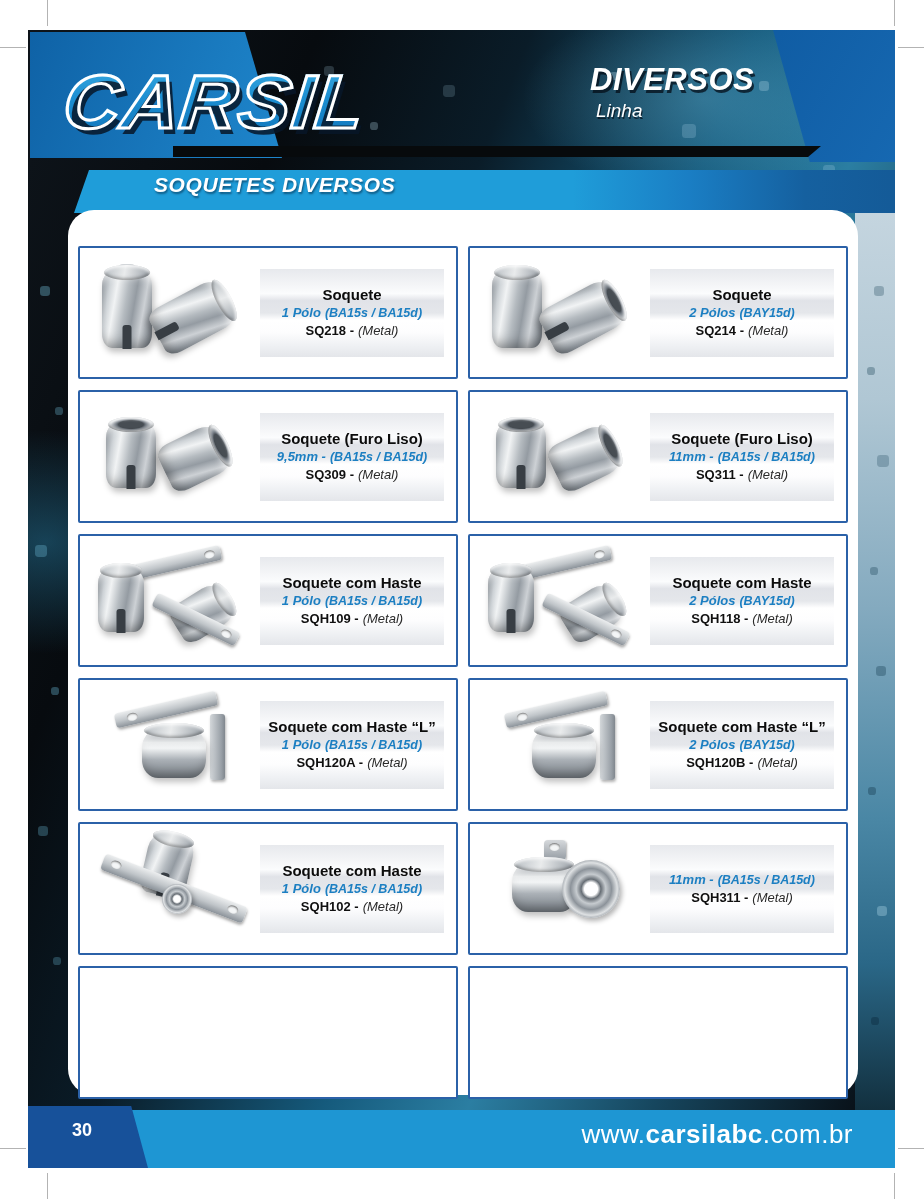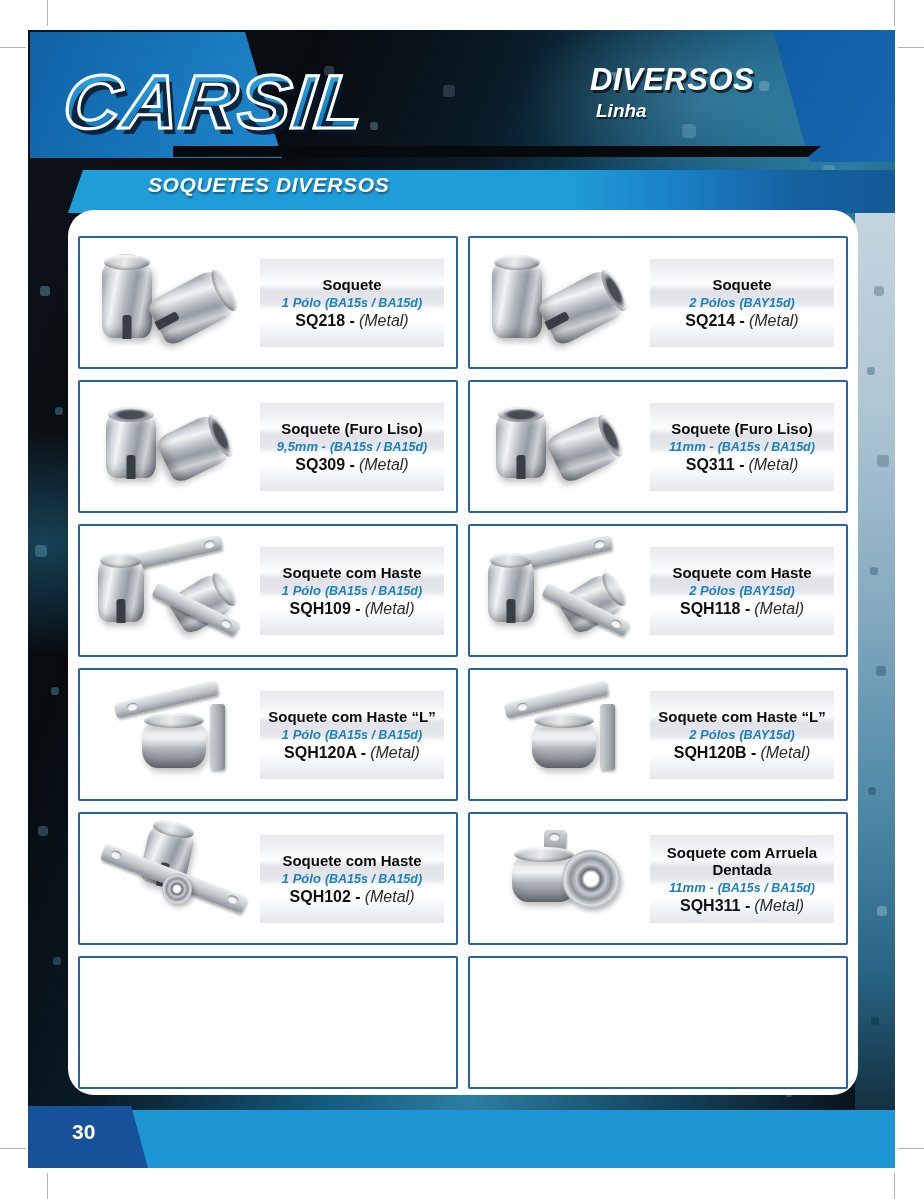--- a/index.html
+++ b/index.html
@@ -51,49 +51,49 @@
     font-size:76px;font-weight:800;font-style:italic;letter-spacing:1px;line-height:100px;
     transform:skewX(-6deg) scaleX(1.04);transform-origin:left center;
     background:linear-gradient(180deg,#45b4e6 0%,#1c8fd2 45%,#0e6cb2 100%);
     -webkit-background-clip:text;background-clip:text;color:transparent;
     -webkit-text-stroke:3px #ffffff;
     text-shadow:5px 6px 0 rgba(7,22,40,.85);}
   .header-right{position:absolute;left:562px;top:32px;width:290px;}
   .diversos{font-size:31px;font-weight:800;font-style:italic;color:#ffffff;letter-spacing:.5px;
     text-shadow:2px 3px 0 rgba(4,14,24,.75);}
   .linha-row{display:flex;align-items:baseline;gap:9px;margin-top:2px;padding-left:6px;}
-  .linha{font-size:19px;font-weight:700;font-style:italic;color:#ffffff;text-shadow:1px 2px 0 rgba(4,14,24,.7);}
+  .linha{font-size:19px;font-weight:400;font-style:italic;color:#ffffff;text-shadow:1px 2px 0 rgba(4,14,24,.7);}
   .soquetes-red{font-size:27px;font-weight:800;font-style:italic;color:#e8352a;letter-spacing:1px;
     text-shadow:2px 3px 0 rgba(6,16,26,.85);}
   .black-bar{position:absolute;left:145px;top:116px;width:648px;height:11px;background:#070a0c;
     -webkit-clip-path:polygon(0 0,100% 0,98% 100%,0 100%);clip-path:polygon(0 0,100% 0,98% 100%,0 100%);}
   .tr-blue{position:absolute;left:720px;top:0;width:147px;height:132px;
     background:linear-gradient(120deg,#0f5ba2 0%,#1668b1 100%);
     -webkit-clip-path:polygon(17% 0,100% 0,100% 100%,42% 100%);
     clip-path:polygon(17% 0,100% 0,100% 100%,42% 100%);}
 
-  .section-band{position:absolute;left:40px;top:140px;width:831px;height:43px;
+  .section-band{position:absolute;left:46px;top:140px;width:831px;height:43px;
     background:linear-gradient(90deg,#1f9dd9 0%,#1f9dd9 60%,#1a7ec4 74%,#15609f 88%,#145a97 100%);
     -webkit-clip-path:polygon(15px 0,100% 0,100% 100%,0 100%);
     clip-path:polygon(15px 0,100% 0,100% 100%,0 100%);}
   .section-band .txt{padding-left:80px;line-height:29px;font-size:21px;font-weight:800;font-style:italic;
     color:#ffffff;letter-spacing:.6px;text-shadow:1px 2px 2px rgba(0,25,50,.5);}
 
   
   .sheet{position:absolute;left:40px;top:180px;width:790px;height:885px;background:#ffffff;border-radius:26px;
-    box-sizing:border-box;padding:26px 10px 14px 10px;
+    box-sizing:border-box;padding:36px 10px 14px 10px;
     display:grid;grid-template-columns:1fr 1fr;grid-auto-rows:133px;gap:11px 10px;}
   .card{border:2px solid #2b61a8;border-radius:2px;background:#ffffff;display:flex;align-items:center;overflow:hidden;}
   .panel{width:196px;height:88px;margin-left:auto;margin-right:12px;box-sizing:border-box;
     display:flex;flex-direction:column;justify-content:center;align-items:center;text-align:center;gap:2px;
     background:linear-gradient(180deg,#e7e9ed 0%,#f4f5f7 18%,#fbfcfd 28%,#e1e3e8 36%,#e5e7eb 50%,#ffffff 58%,#fdfdfe 72%,#eef0f3 88%,#e4e6ea 100%);}
   .p-title{font-size:15px;font-weight:700;color:#0c0c0c;line-height:17px;}
   .p-sub{font-size:13px;font-weight:700;font-style:italic;color:#1c7fc2;line-height:15px;}
   .p-sub .det{font-weight:700;margin-left:4px;font-size:12.5px;}
-  .p-code{font-size:16px;color:#101010;line-height:16px;}
+  .p-code{font-size:13px;color:#101010;line-height:16px;}
   .p-code b{font-weight:800;}
   .p-code i{font-weight:400;color:#2a2a2a;margin-left:4px;}
 
   
   .photo{position:relative;width:168px;height:110px;flex:0 0 auto;margin-left:12px;}
   .cup,.strip,.plate,.ring,.tab,.nub-cap,.hole{position:absolute;}
   .cup{width:50px;height:76px;border-radius:10px/14px;
     background:linear-gradient(100deg,#868d94 0%,#ced3d7 16%,#f1f3f4 28%,#b5bbc0 46%,#949ba2 60%,#cdd1d5 76%,#7e858c 94%);
     box-shadow:inset 0 10px 8px -6px rgba(255,255,255,.85),inset 0 -10px 12px -6px rgba(0,0,0,.35),2px 4px 6px rgba(0,0,0,.25);}
   .cup::before{content:'';position:absolute;left:2px;right:2px;top:-7px;height:15px;border-radius:50%;
@@ -135,21 +135,21 @@
   .er1{left:70px;top:50px;width:30px;height:30px;}
   
   .ft1{left:62px;top:6px;} .ft1 .hole{left:5px;}
   .fc1{left:30px;top:30px;}
   .fr1{left:80px;top:26px;width:58px;height:58px;}
 
   
   .footer-band{position:absolute;left:0;top:1080px;width:867px;height:58px;background:#1e96d3;}
   .page-plate{position:absolute;left:0;top:1076px;width:120px;height:62px;background:#17519a;
     -webkit-clip-path:polygon(0 0,86% 0,100% 100%,0 100%);clip-path:polygon(0 0,86% 0,100% 100%,0 100%);}
-  .page-num{position:absolute;left:44px;top:1090px;font-size:21px;font-weight:800;color:#ffffff;}
+  .page-num{position:absolute;left:44px;top:1090px;font-size:18px;font-weight:800;color:#ffffff;}
   .website{position:absolute;right:42px;top:1089px;font-size:26px;color:#ffffff;letter-spacing:.5px;}
   .website b{font-weight:800;}
 </style>
 </head>
 <body>
 
 <div class="canvas">
 
   <span class="crop h" style="left:0;top:47px;"></span>
   <span class="crop v" style="left:47px;top:0;"></span>
@@ -314,28 +314,28 @@
 
       <div class="card">
         <div class="photo">
           <span class="tab ft1">
               <span class="hole"></span>
             </span>
           <span class="cup side fc1"></span>
           <span class="ring fr1"></span>
         </div>
         <div class="panel">
-          <div class="p-title">Soquete com Arruela Dentada</div>
           <div class="p-sub"><span>11mm -</span><span class="det">(BA15s / BA15d)</span></div>
           <div class="p-code"><b>SQH311 -</b><i>(Metal)</i></div>
         </div>
       </div>
 
       <div class="card"></div>
       <div class="card"></div>
 
     </div>
 
     <div class="footer-band"></div>
     <div class="page-plate"></div>
     <div class="page-num">30</div>
+    <div class="website"><span>www.</span><b>carsilabc</b><span>.com.br</span></div>
   </div>
 </div>
 
 </body></html>

